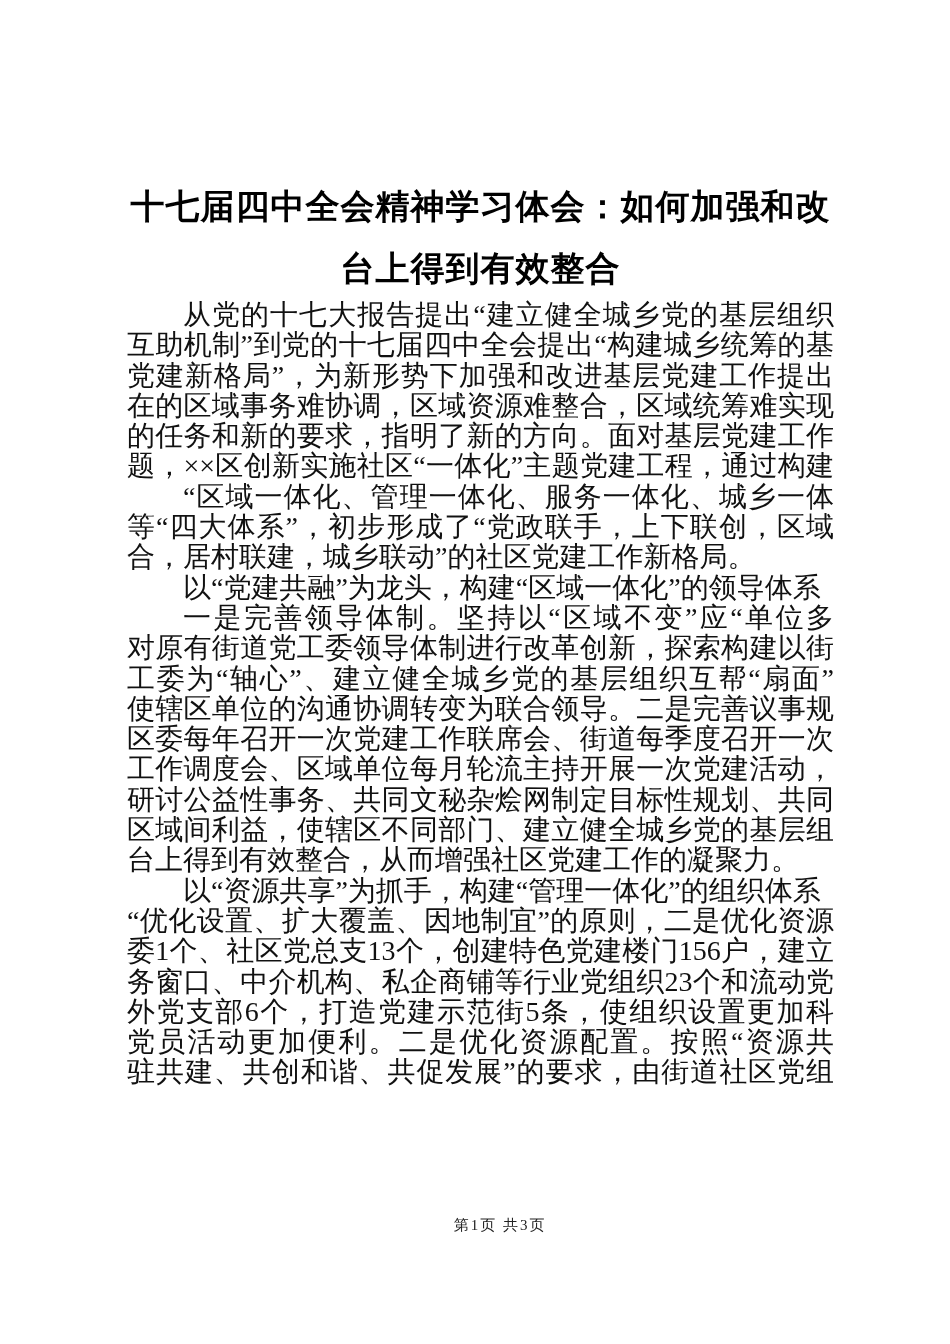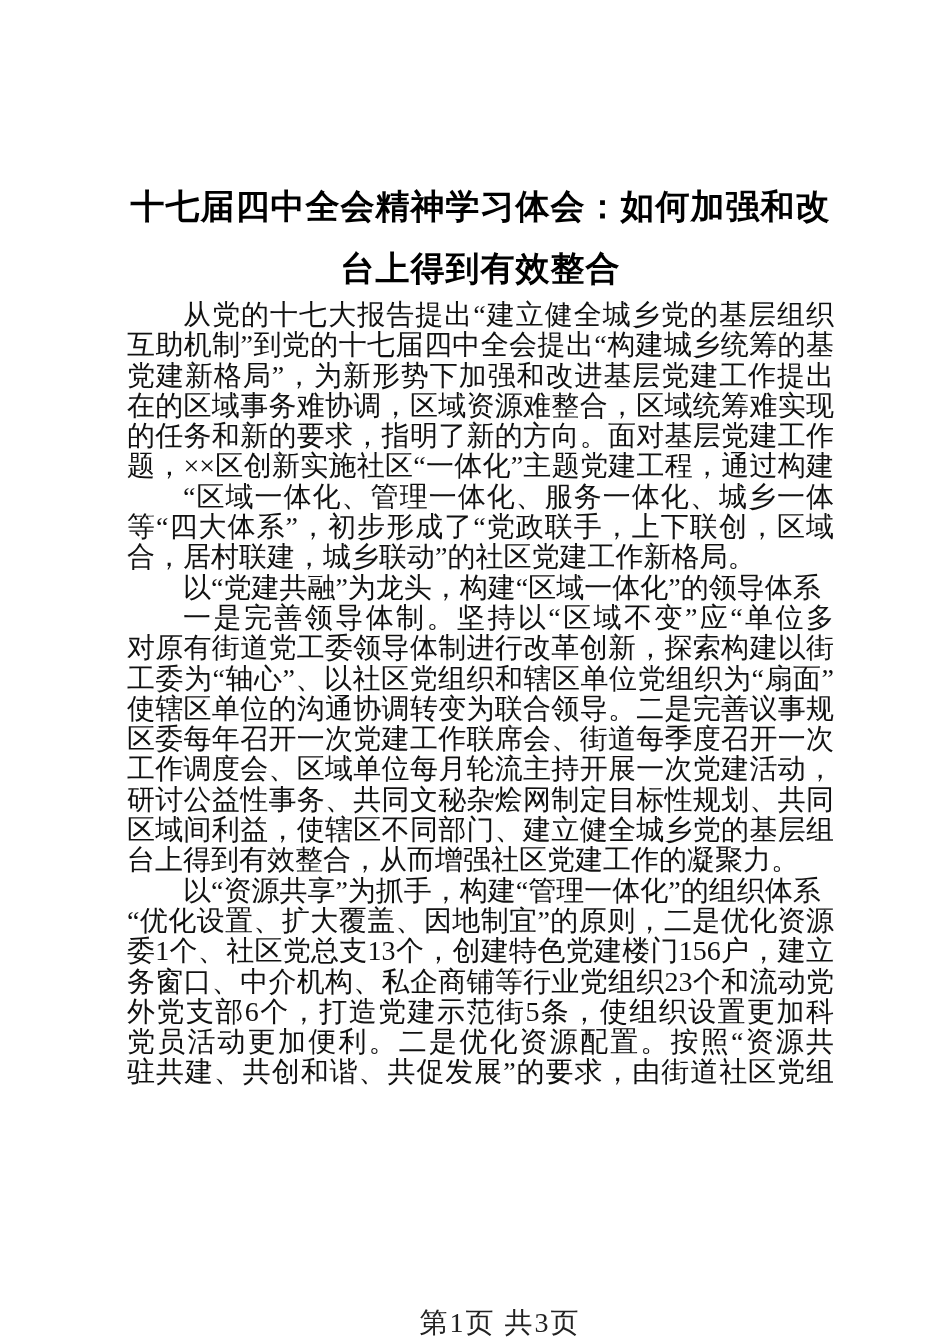--- a/index.html
+++ b/index.html
@@ -43,27 +43,27 @@
     white-space: normal;
     text-align: justify;
     text-align-last: justify;
     overflow: hidden;
   }
   .body-line.indent {
     text-indent: 2em;
   }
   .footer {
     position: absolute;
-    top: 1304px;
+    top: 1216px;
     left: 0;
     width: 100%;
     box-sizing: border-box;
     padding-left: 50px;
     text-align: center;
-    font-size: 28px;
+    font-size: 15px;
     color: #222222;
     letter-spacing: 2px;
   }
 </style>
 </head>
 <body>
 
 <div class="page">
 
   <div class="title-block">
@@ -77,21 +77,21 @@
     <div class="body-line justify">党建新格局”，为新形势下加强和改进基层党建工作提出了新</div>
     <div class="body-line justify">在的区域事务难协调，区域资源难整合，区域统筹难实现的问</div>
     <div class="body-line justify">的任务和新的要求，指明了新的方向。面对基层党建工作中存</div>
     <div class="body-line justify">题，××区创新实施社区“一体化”主题党建工程，通过构建</div>
     <div class="body-line indent justify">“区域一体化、管理一体化、服务一体化、城乡一体化”</div>
     <div class="body-line justify">等“四大体系”，初步形成了“党政联手，上下联创，区域联</div>
     <div class="body-line">合，居村联建，城乡联动”的社区党建工作新格局。</div>
     <div class="body-line indent">以“党建共融”为龙头，构建“区域一体化”的领导体系</div>
     <div class="body-line indent justify">一是完善领导体制。坚持以“区域不变”应“单位多变”，</div>
     <div class="body-line justify">对原有街道党工委领导体制进行改革创新，探索构建以街道党</div>
-    <div class="body-line justify">工委为“轴心”、以社区党组织和辖区单位党组织为“扇面”</div>
+    <div class="body-line justify">工委为“轴心”、建立健全城乡党的基层组织互帮“扇面”</div>
     <div class="body-line justify">使辖区单位的沟通协调转变为联合领导。二是完善议事规则。</div>
     <div class="body-line justify">区委每年召开一次党建工作联席会、街道每季度召开一次党建</div>
     <div class="body-line justify">工作调度会、区域单位每月轮流主持开展一次党建活动，共同</div>
     <div class="body-line justify">研讨公益性事务、共同文秘杂烩网制定目标性规划、共同协调</div>
     <div class="body-line justify">区域间利益，使辖区不同部门、建立健全城乡党的基层组织互帮</div>
     <div class="body-line">台上得到有效整合，从而增强社区党建工作的凝聚力。</div>
     <div class="body-line indent">以“资源共享”为抓手，构建“管理一体化”的组织体系</div>
     <div class="body-line justify">“优化设置、扩大覆盖、因地制宜”的原则，二是优化资源配置</div>
     <div class="body-line justify">委1个、社区党总支13个，创建特色党建楼门156户，建立服</div>
     <div class="body-line justify">务窗口、中介机构、私企商铺等行业党组织23个和流动党员驻</div>

